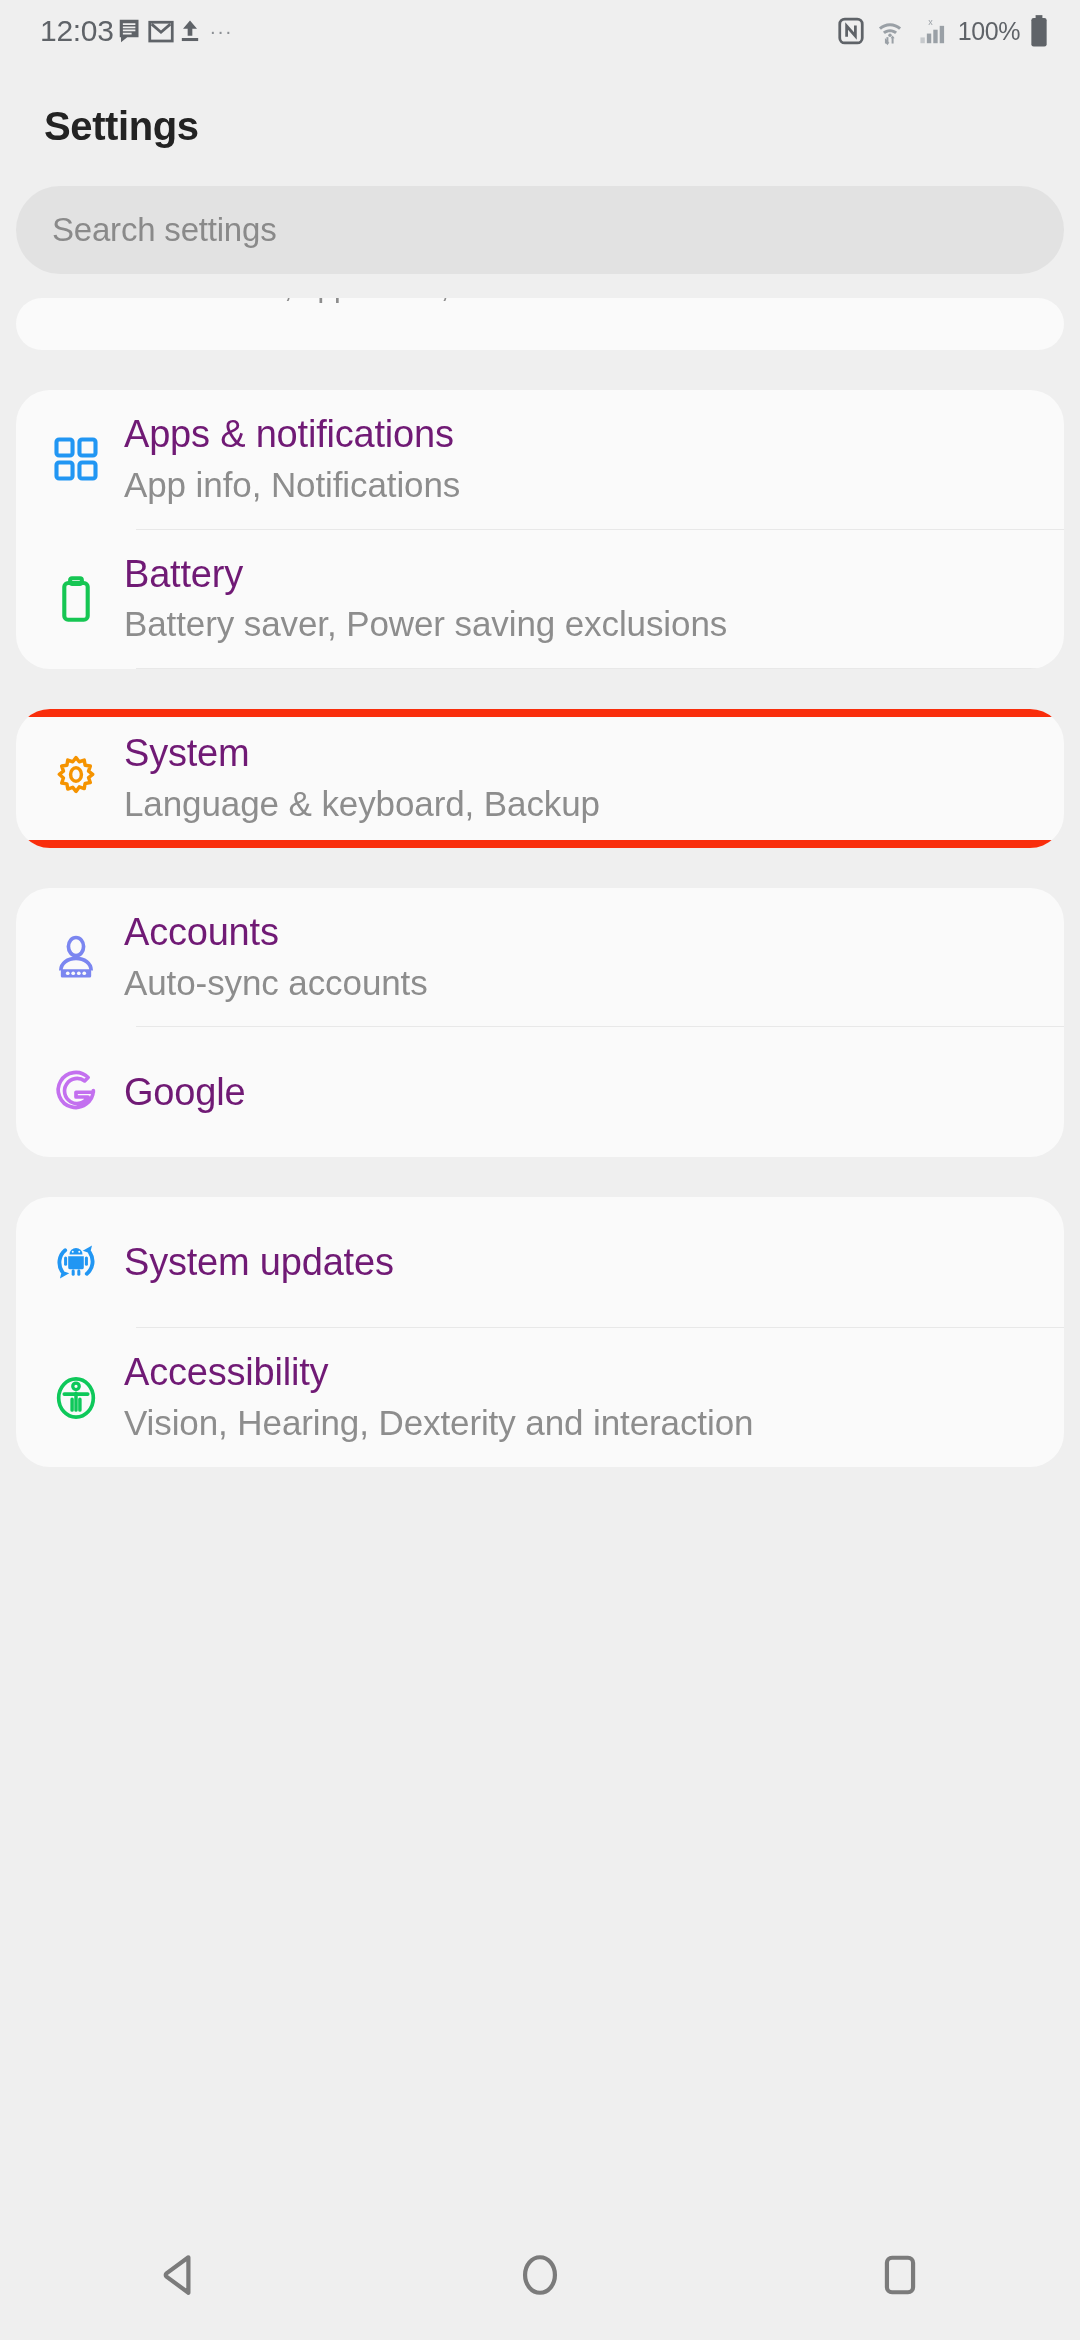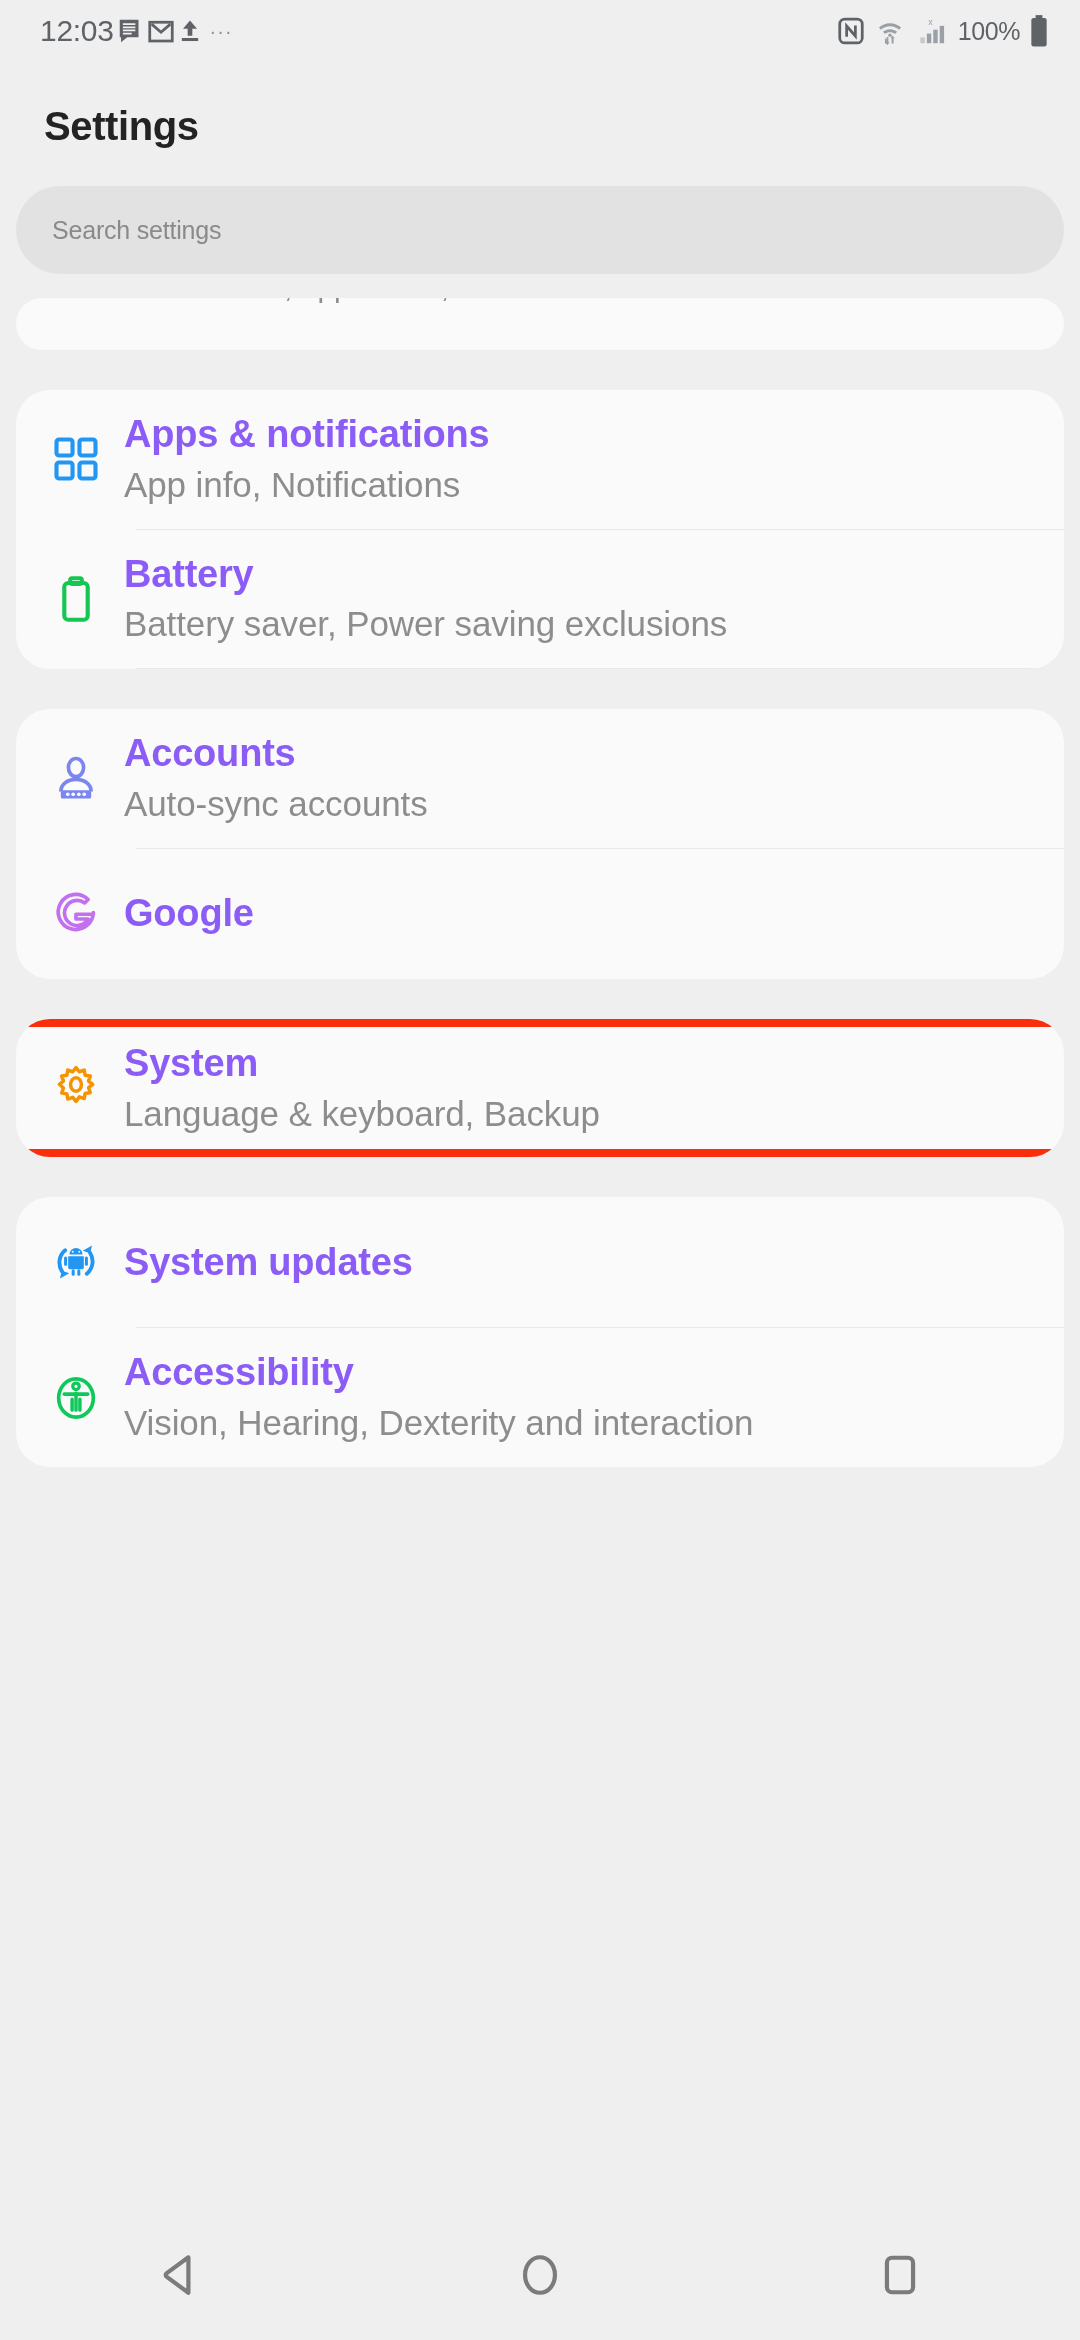--- a/index.html
+++ b/index.html
@@ -71,21 +71,21 @@
   }
   .search-bar {
     height: 88px;
     border-radius: 44px;
     background: #e2e2e2;
     display: flex;
     align-items: center;
     padding: 0 36px;
   }
   .search-placeholder {
-    font-size: 25px;
+    font-size: 33px;
     color: #8a8a8a;
     letter-spacing: -0.2px;
   }
 
   
   .scroll-area {
     position: relative;
     padding: 0 16px;
     margin-top: 24px;
   }
@@ -129,24 +129,23 @@
     padding-left: 12px;
   }
   .row-text {
     display: flex;
     flex-direction: column;
     justify-content: center;
     padding: 22px 0;
   }
   .row-title {
     font-size: 38px;
-    color: #8b5cf6;
+    color: #701a75;
     letter-spacing: -0.2px;
     line-height: 1.18;
-    font-weight: bold;
   }
   .row-sub {
     font-size: 35px;
     color: #8d8d8d;
     letter-spacing: -0.1px;
     line-height: 1.25;
     margin-top: 6px;
   }
   .divider {
     height: 1px;
@@ -308,20 +307,38 @@
         <span class="row-title">Battery</span>
         <span class="row-sub">Battery saver, Power saving exclusions</span>
       </div>
     </div>
 
     <div class="divider"></div>
 
 
   </div>
 
+  <div class="card highlight-card">
+    <div class="highlight-box"></div>
+
+    <div class="row">
+      <div class="row-icon">
+        <svg width="52" height="52" viewBox="0 0 24 24">
+          <path d="M12 2.6l1.5 1.9 2.3-.8.4 2.4 2.4.4-.8 2.3 1.9 1.5-1.9 1.5.8 2.3-2.4.4-.4 2.4-2.3-.8L12 18.2l-1.5-1.9-2.3.8-.4-2.4-2.4-.4.8-2.3L4.3 10.3l1.9-1.5-.8-2.3 2.4-.4.4-2.4 2.3.8z" fill="none" stroke="#f59300" stroke-width="1.6" stroke-linejoin="round"></path>
+          <ellipse cx="12" cy="10.4" rx="2.5" ry="3.1" fill="none" stroke="#f59300" stroke-width="1.6"></ellipse>
+        </svg>
+      </div>
+      <div class="row-text">
+        <span class="row-title">System</span>
+        <span class="row-sub">Language &amp; keyboard, Backup</span>
+      </div>
+    </div>
+
+  </div>
+
   <div class="card">
 
     <div class="row">
       <div class="row-icon">
         <svg width="52" height="52" viewBox="0 0 24 24">
           <ellipse cx="12" cy="7.2" rx="3.5" ry="4.2" fill="none" stroke="#7b86f0" stroke-width="1.7"></ellipse>
           <path d="M5 18.2c0-3.3 3.1-5.6 7-5.6s7 2.3 7 5.6" fill="none" stroke="#7b86f0" stroke-width="1.7"></path>
           <rect x="5" y="17.6" width="14" height="3.9" rx="0.7" fill="#7b86f0"></rect>
           <g fill="#fafafa">
             <circle cx="8.2" cy="19.5" r="0.85"></circle>
@@ -340,38 +357,20 @@
     <div class="divider"></div>
 
     <div class="row">
       <div class="row-icon">
         <svg width="52" height="52" viewBox="0 0 24 24">
           <path d="M20 12.1h-8v2.2h5.6A5.8 5.8 0 1 1 16 6.9l1.6-1.6A8.1 8.1 0 1 0 20 11.3z" fill="none" stroke="#c370ef" stroke-width="1.7" stroke-linejoin="round"></path>
         </svg>
       </div>
       <div class="row-text">
         <span class="row-title">Google</span>
-      </div>
-    </div>
-
-  </div>
-
-  <div class="card highlight-card">
-    <div class="highlight-box"></div>
-
-    <div class="row">
-      <div class="row-icon">
-        <svg width="52" height="52" viewBox="0 0 24 24">
-          <path d="M12 2.6l1.5 1.9 2.3-.8.4 2.4 2.4.4-.8 2.3 1.9 1.5-1.9 1.5.8 2.3-2.4.4-.4 2.4-2.3-.8L12 18.2l-1.5-1.9-2.3.8-.4-2.4-2.4-.4.8-2.3L4.3 10.3l1.9-1.5-.8-2.3 2.4-.4.4-2.4 2.3.8z" fill="none" stroke="#f59300" stroke-width="1.6" stroke-linejoin="round"></path>
-          <ellipse cx="12" cy="10.4" rx="2.5" ry="3.1" fill="none" stroke="#f59300" stroke-width="1.6"></ellipse>
-        </svg>
-      </div>
-      <div class="row-text">
-        <span class="row-title">System</span>
-        <span class="row-sub">Language &amp; keyboard, Backup</span>
       </div>
     </div>
 
   </div>
 
   <div class="card">
 
     <div class="row">
       <div class="row-icon">
         <svg width="52" height="52" viewBox="0 0 24 24">

